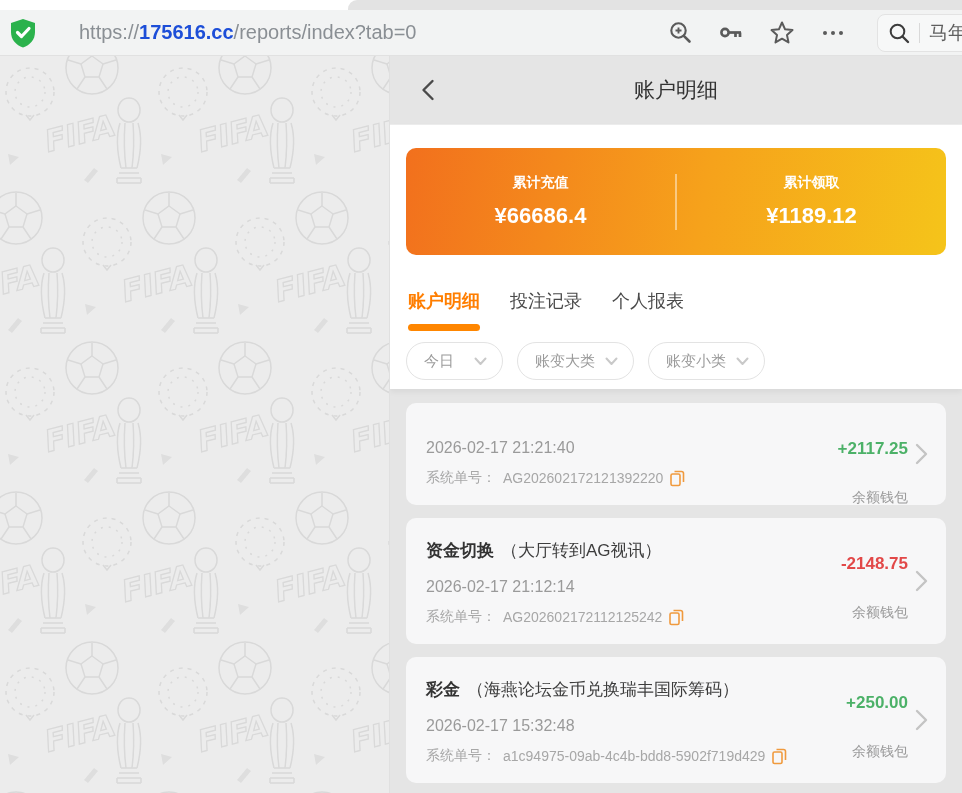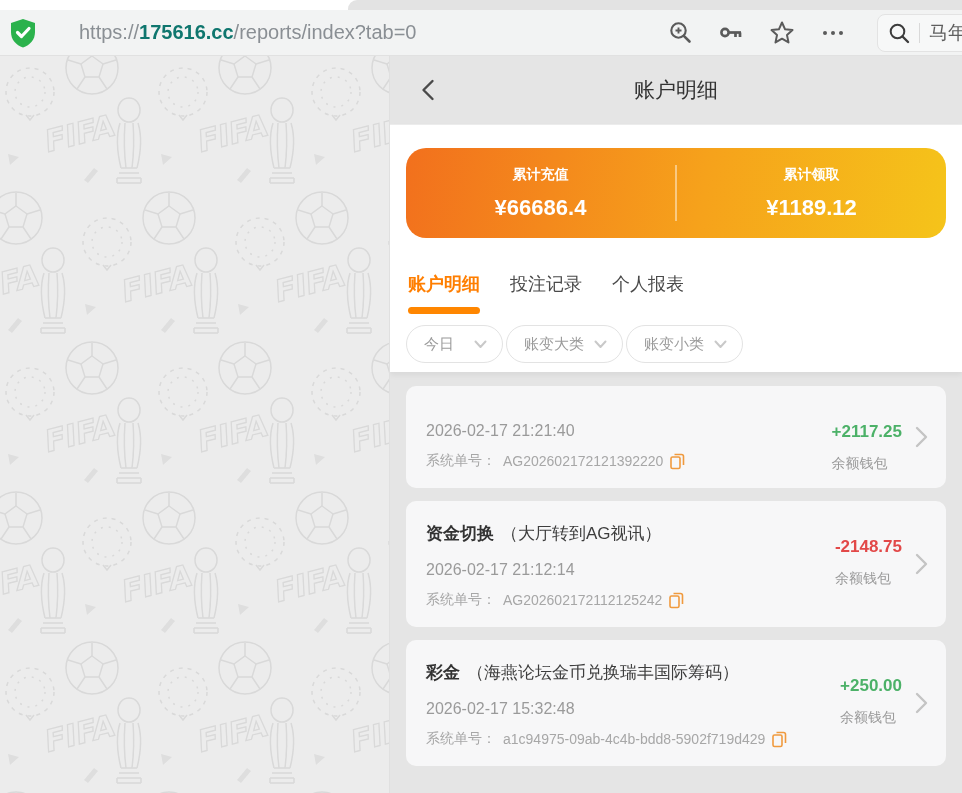--- a/index.html
+++ b/index.html
@@ -5,66 +5,66 @@
   * { margin:0; padding:0; box-sizing:border-box; }
   html,body { width:962px; height:793px; overflow:hidden; }
   body { font-family:"Liberation Sans","DejaVu Sans",sans-serif; background:#fff; position:relative; }
 
   
   .tabstrip { height:10px; background:#ffffff; position:relative; }
   .tabstrip-rest { position:absolute; left:348px; right:0; top:0; height:10px; background:#e3e3e3; border-top-left-radius:9px; }
   .addrbar { height:46px; background:#f2f3f3; border-bottom:1px solid #e1e1e1; position:relative; display:flex; align-items:center; }
   .shield { margin-left:9px; width:28px; height:30px; flex:0 0 auto; }
   .url { margin-left:42px; font-size:20px; color:#8a8f94; white-space:nowrap; }
-  .url .domain { color:#0f766e; font-weight:600; }
+  .url .domain { color:#1d4ed8; font-weight:600; }
   .addr-actions { position:absolute; right:116px; top:0; height:100%; display:flex; align-items:center; gap:25px; }
   .addr-actions svg { display:block; }
   .searchbox { position:absolute; left:877px; top:4px; width:120px; height:38px; background:#f7f8f8; border:1px solid #e3e3e3; border-radius:8px; display:flex; align-items:center; padding:0 10px; gap:9px; }
   .search-divider { width:1px; height:20px; background:#d9d9d9; }
   .search-text { font-size:19px; color:#5f5f5f; white-space:nowrap; }
 
   
   .main { display:flex; height:737px; }
   .left-bg { width:390px; position:relative; background:#ececec; border-right:1px solid #e0e0e0; flex:0 0 auto; overflow:hidden; }
   .left-bg svg { position:absolute; left:0; top:0; }
   .panel { flex:1; background:#e5e5e5; display:flex; flex-direction:column; overflow:hidden; }
 
   
   .panel-header { height:69px; position:relative; border-bottom:1px solid #ededed; flex:0 0 auto; }
   .back-btn { position:absolute; left:26px; top:50%; transform:translateY(-50%); width:26px; height:26px; cursor:pointer; }
   .page-title { position:absolute; left:0; right:0; top:50%; transform:translateY(-50%); text-align:center; font-size:21px; font-weight:500; color:#333; }
 
   
-  .stats-card { margin:23px 16px 0; height:90px; border-radius:20px; background:linear-gradient(100deg,#f2701d 0%,#f6a21b 55%,#f5c41a 100%); display:flex; align-items:center; }
+  .stats-card { margin:23px 16px 0; height:107px; border-radius:10px; background:linear-gradient(100deg,#f2701d 0%,#f6a21b 55%,#f5c41a 100%); display:flex; align-items:center; }
   .stat { flex:1; text-align:center; color:#fff; }
   .stat-label { font-size:14px; font-weight:600; }
   .stat-value { font-size:22px; font-weight:700; margin-top:11px; }
   .stat-divider { width:1px; height:56px; background:rgba(255,255,255,0.45); flex:0 0 auto; }
 
   
   .tabs { display:flex; gap:30px; padding:34px 18px 0; }
   .tab { font-size:18px; color:#4a4a4a; position:relative; padding-bottom:18px; cursor:pointer; }
   .tab.active { color:#ff7e00; font-weight:700; }
   .tab.active::after { content:""; position:absolute; left:0; right:0; bottom:0; height:7px; border-radius:4px; background:#ff8600; }
 
   
-  .filters { display:flex; gap:3px; padding:11px 16px 0; }
+  .filters { display:flex; gap:14px; padding:11px 16px 0; }
   .pill { height:38px; border:1px solid #e3e3e3; border-radius:19px; display:flex; align-items:center; justify-content:space-between; padding:0 15px 0 17px; color:#9b9b9b; font-size:15px; cursor:pointer; background:#fff; }
   .pill-1 { width:97px; } .pill-2 { width:117px; } .pill-3 { width:117px; }
   .top-section { background:#fff; padding-bottom:9px; box-shadow:0 3px 6px rgba(0,0,0,0.06); position:relative; z-index:2; flex:0 0 auto; }
 
   
   .tx-list { padding:14px 16px; display:flex; flex-direction:column; gap:13px; }
   .tx-card { background:#f7f7f8; border-radius:10px; padding:21px 20px 18px; position:relative; cursor:pointer; }
   .tx-title { font-size:17px; color:#333; line-height:24px; padding-right:170px; }
   .tx-type { font-weight:700; }
   .tx-detail { margin-left:7px; color:#3d3d3d; }
   .tx-date { margin-top:15px; font-size:16px; color:#9a9a9a; }
   .tx-order { margin-top:12px; font-size:14px; color:#a7a7a7; display:flex; align-items:center; gap:7px; }
-  .right-block { position:absolute; right:44px; top:36px; display:flex; flex-direction:column; gap:13px; }
+  .right-block { position:absolute; right:38px; top:36px; display:flex; flex-direction:column; align-items:flex-end; gap:30px; }
   .tx-amount { font-size:17px; font-weight:600; }
   .tx-amount.pos { color:#4cb168; }
   .tx-amount.neg { color:#e24848; }
   .tx-wallet { font-size:14px; color:#9a9a9a; }
   .row-chev { position:absolute; right:18px; top:50%; transform:translateY(-50%); }
 </style>
 </head>
 <body>
 
 <div class="tabstrip">

